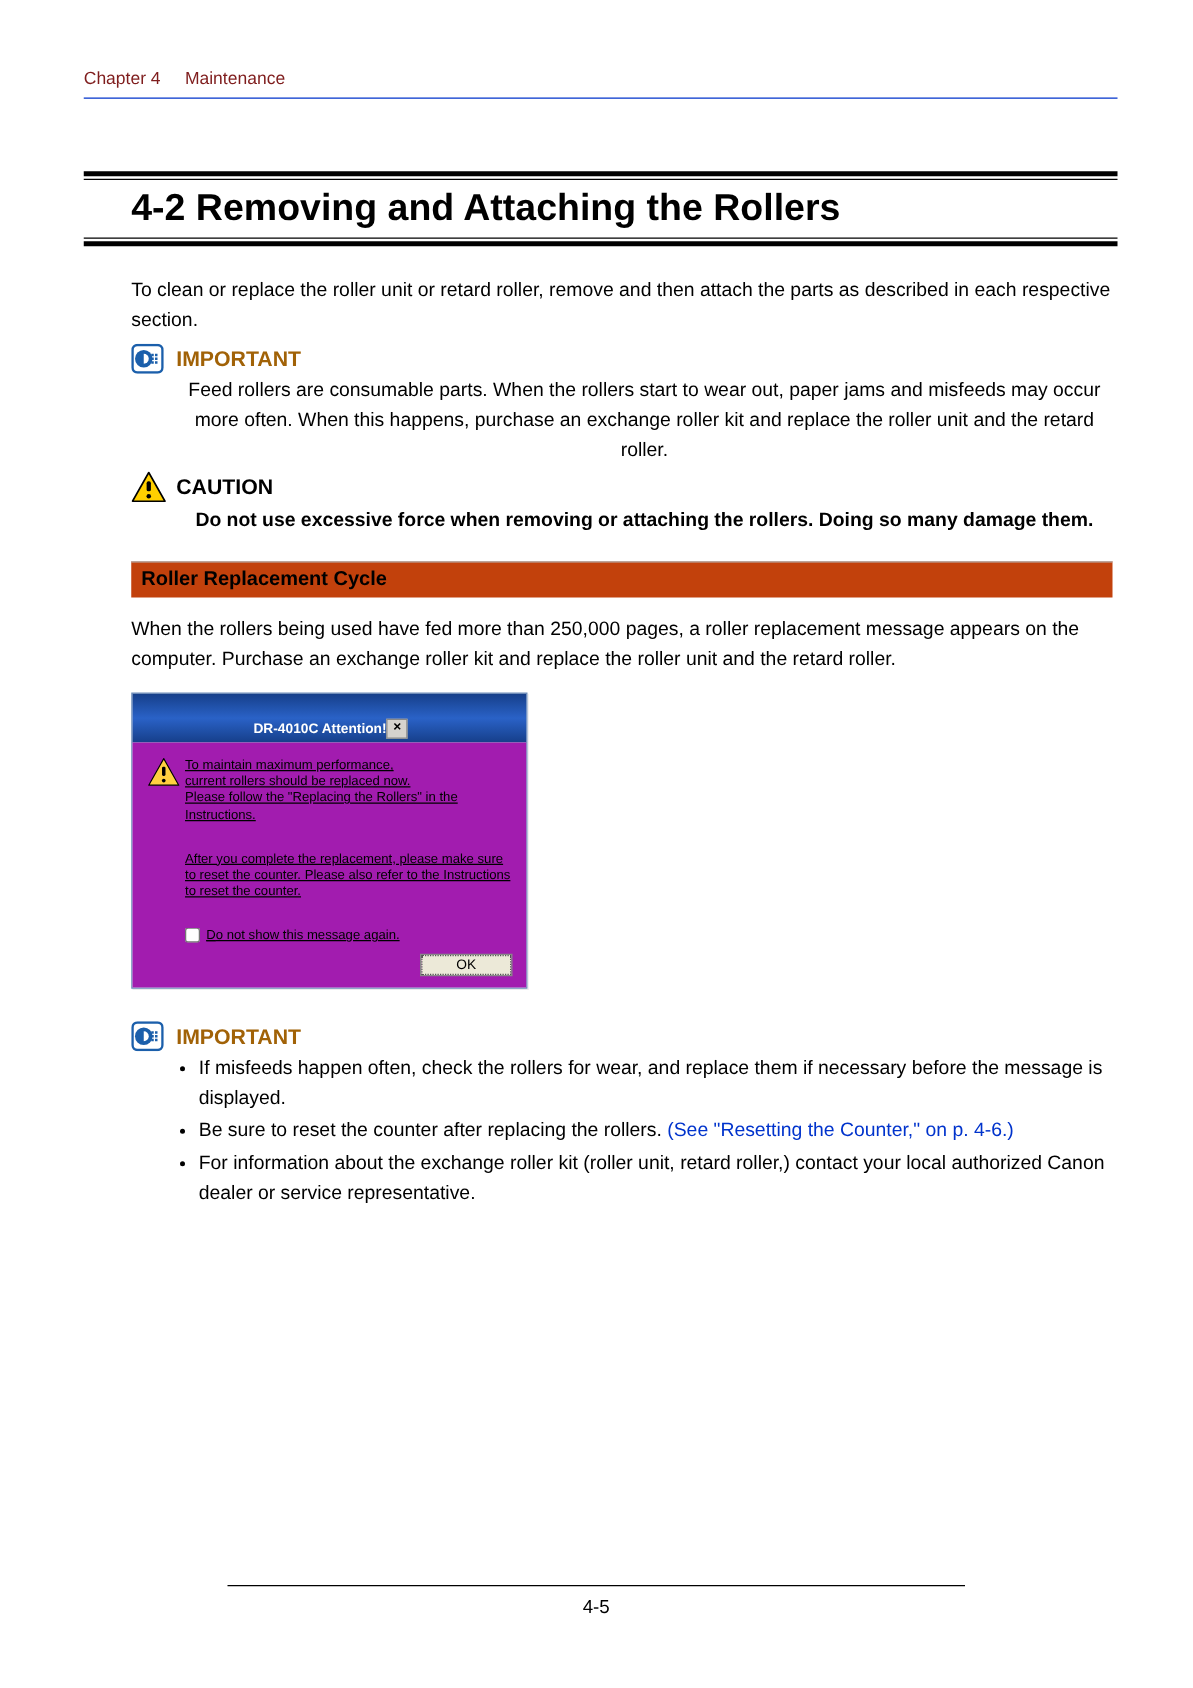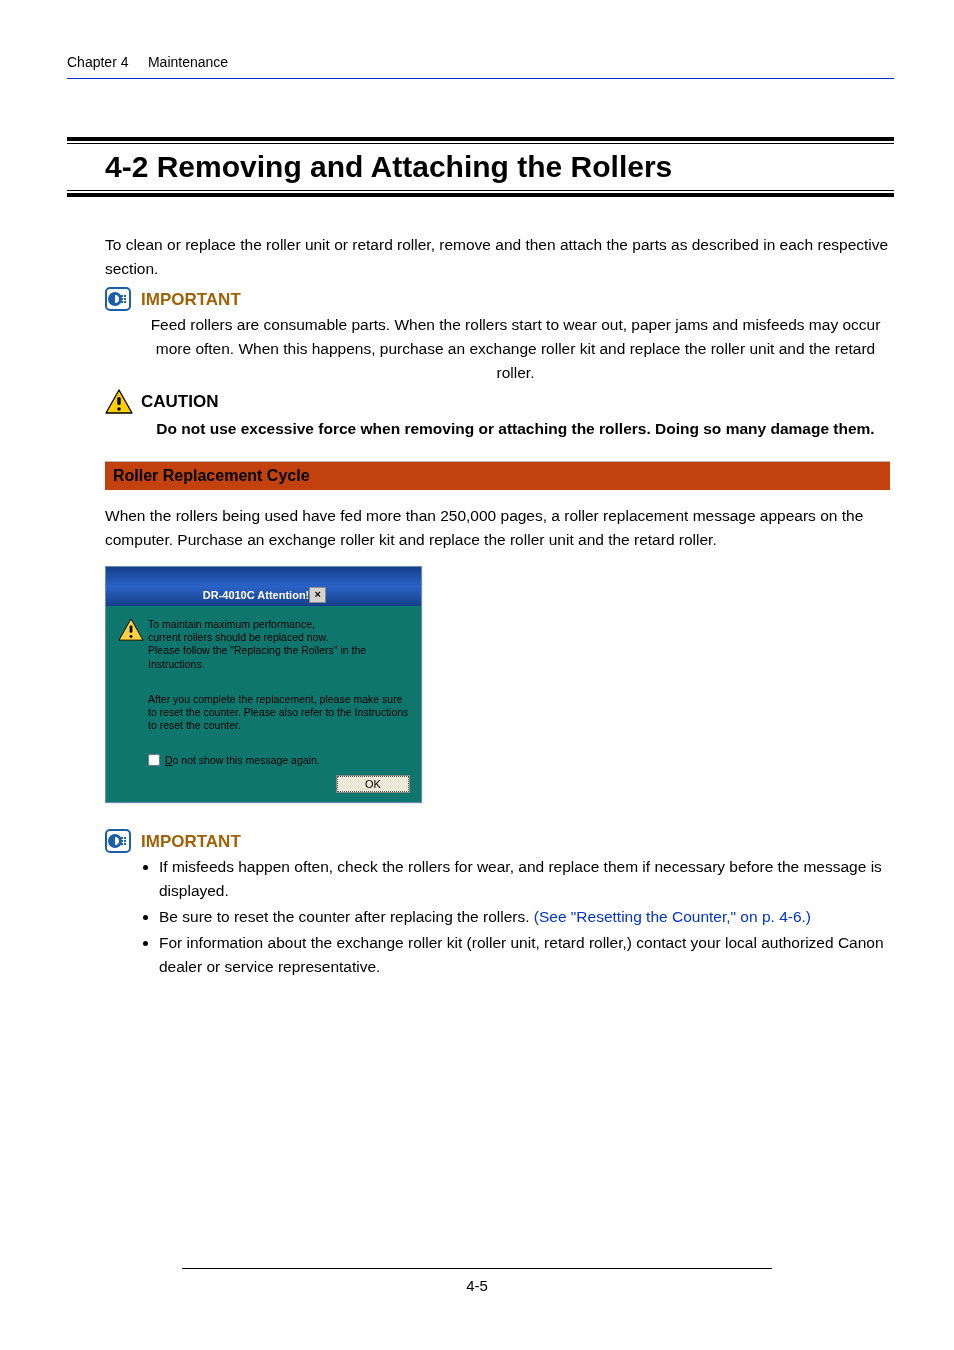--- a/index.html
+++ b/index.html
@@ -15,35 +15,35 @@
     box-sizing: border-box;
     padding: 54px 60px 40px 67px;
     position: relative;
   }
   .header-line {
     font-size: 14px;
     color: #0033cc;
     padding-bottom: 8px;
     border-bottom: 1px solid #0033cc;
   }
-  .ch-link { color: #000000; text-align: center; }
+  .ch-link { color: #7f1d1d; text-align: center; }
   .rule-double-top { border-top: 4px solid #000; margin-top: 58px; }
   .rule-thin { border-top: 1px solid #000; margin-top: 2px; }
   .section-title {
     font-size: 30px;
     font-weight: bold;
     padding: 6px 0 6px 38px;
   }
   .rule-single-below { border-top: 1px solid #000; }
   .rule-double-below { border-top: 4px solid #000; margin-top: 2px; }
   .content { padding-left: 38px; padding-right: 4px; }
   .body-text {
     font-size: 15.5px;
     line-height: 1.55;
-    margin-top: 36px;
+    margin-top: 24px;
   }
   .callout-row {
     display: flex;
     align-items: flex-start;
     margin-top: 6px;
   }
   .callout-row.tight { margin-top: 4px; }
   .icon-cell {
     width: 30px;
     flex: 0 0 30px;
@@ -94,24 +94,25 @@
     width: 15px; height: 14px;
     background: #d6d3ce;
     border: 1px solid #888;
     color:#000;
     font-size:11px;
     line-height:12px;
     text-align:center;
     font-weight:bold;
   }
   .dlg-body {
-    background: #0f766e;
+    background: #a21caf;
     padding: 12px 12px 10px 12px;
     font-size: 10.5px;
     color: #000;
+    text-decoration: underline;
   }
   .dlg-row1 { display:flex; }
   .dlg-warn-icon { width: 30px; flex:0 0 30px; }
   .dlg-msg { line-height: 1.25; }
   .dlg-msg2 { margin-left: 30px; margin-top: 22px; line-height:1.25; }
   .dlg-check { margin-left: 30px; margin-top: 22px; display:flex; }
   .dlg-check input { margin:0 5px 0 0; width:12px; height:12px; }
   .dlg-btnrow { text-align:right; margin-top:10px; }
   .dlg-ok {
     width: 72px;

